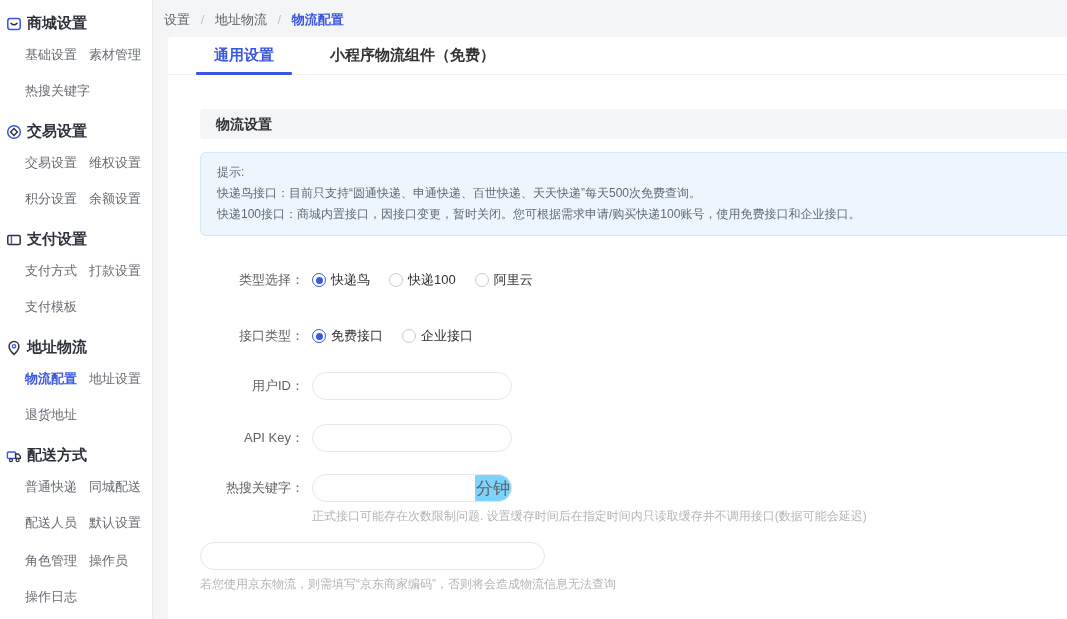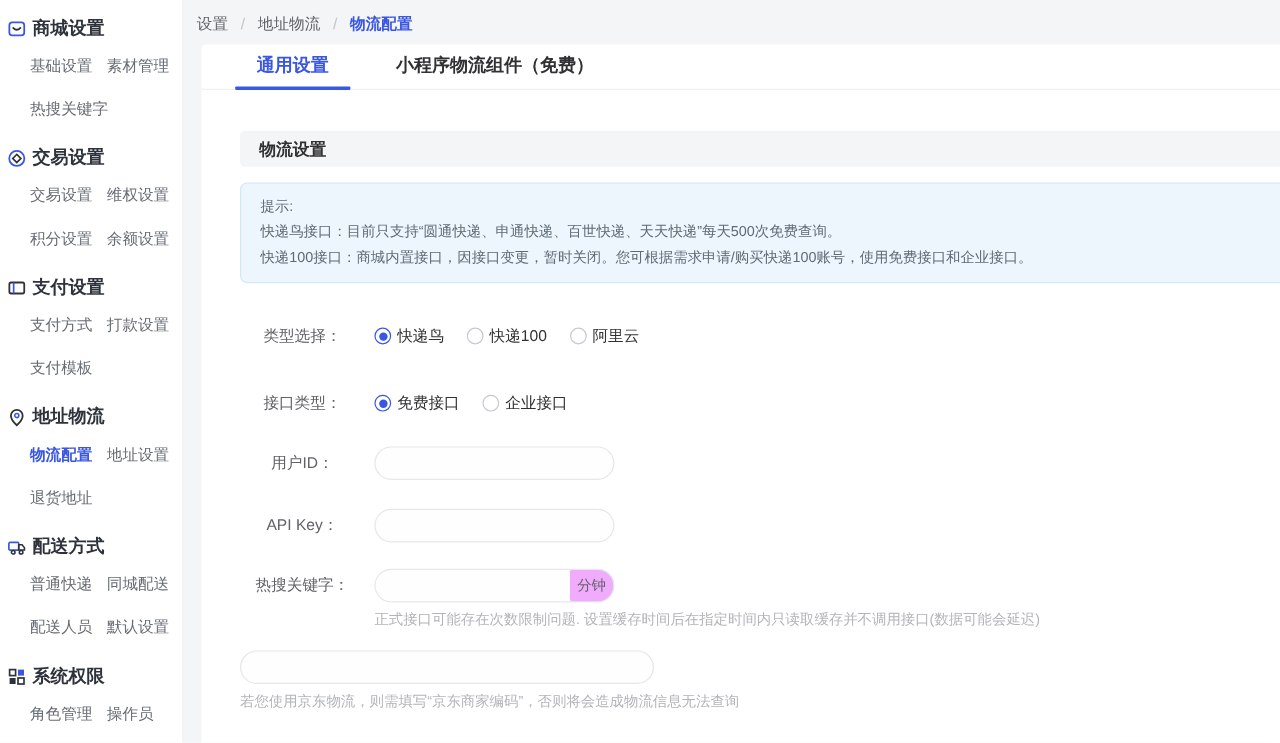--- a/index.html
+++ b/index.html
@@ -40,21 +40,21 @@
 
   .panel { padding:34px 0 0 32px; }
   .panel-title { width:890px; height:30px; line-height:30px; background:#f4f5f7;
     border-radius:4px; padding-left:16px; font-size:14px; font-weight:700; color:#303133; }
 
   .tipbox { width:890px; margin-top:13px; background:#edf6fd; border:1px solid #d0e8f8;
     border-radius:6px; padding:9px 16px 10px; font-size:12px; line-height:21px; color:#5f6a75; }
 
   .form { margin-top:36px; }
   .frow { display:flex; align-items:flex-start; }
-  .frow .flabel { width:112px; flex:none; text-align:center; padding-right:8px;
+  .frow .flabel { width:112px; flex:none; text-align:right; padding-right:8px;
     font-size:13px; color:#606266; line-height:16px; padding-top:0; }
   .frow.inputs .flabel { line-height:28px; }
   .frow.r1 { margin-bottom:40px; }
   .frow.r2 { margin-bottom:28px; }
   .frow.r3 { margin-bottom:24px; }
   .frow.r4 { margin-bottom:22px; }
   .frow.r5 { margin-bottom:18px; }
 
   .radio-group { display:flex; align-items:center; gap:19px; height:16px; }
   .radio-opt { display:flex; align-items:center; gap:5px; cursor:pointer;
@@ -63,23 +63,23 @@
     background:#fff; display:inline-flex; align-items:center; justify-content:center; flex:none; }
   .rdot.checked { border:1.5px solid #3a57e2; }
   .rdot.checked::after { content:""; width:7px; height:7px; border-radius:50%; background:#3a57e2; }
 
   .tinput { width:200px; height:28px; border:1px solid #e5e7ea; border-radius:14px;
     background:#fefefe; padding:0 12px; font-size:13px; color:#303133; outline:none;
     font-family:"Liberation Sans","DejaVu Sans",sans-serif; }
   .tinput.wide { width:345px; }
   .input-group { position:relative; width:200px; height:28px; }
   .input-group .tinput { width:200px; padding-right:42px; }
-  .addon { position:absolute; right:0; top:0; width:37px; height:28px; background:#f0abfc;
+  .addon { position:absolute; right:0; top:0; width:37px; height:28px; background:#7dd3fc;
     border:1px solid #e5e7ea; border-left:none; border-radius:2px 14px 14px 2px;
-    display:flex; align-items:center; justify-content:center; font-size:12px; color:#606266;text-align:center; }
+    display:flex; align-items:center; justify-content:center; font-size:17px; color:#606266;text-align:center; }
   .helper { font-size:12px; color:#b2b4b9; margin-top:7px; line-height:15px; }
 </style>
 </head>
 <body>
 
 <div class="sidebar">
 
   <div class="side-section">
     <div class="side-title">
       <span class="ic">
@@ -163,31 +163,20 @@
     </div>
     <div class="side-items">
       <span>普通快递</span>
       <span>同城配送</span>
       <span>配送人员</span>
       <span>默认设置</span>
     </div>
   </div>
 
   <div class="side-section">
-    <div class="side-title">
-      <span class="ic">
-        <svg viewBox="0 0 16 16" width="16" height="16">
-            <rect x="2" y="2" width="5" height="5" fill="none" stroke="#2e323b" stroke-width="1.4"></rect>
-            <rect x="9" y="2" width="5" height="5" fill="#3a57e2"></rect>
-            <rect x="2" y="9" width="5" height="5" fill="#2e323b"></rect>
-            <rect x="9" y="9" width="5" height="5" fill="none" stroke="#2e323b" stroke-width="1.4"></rect>
-          </svg>
-      </span>
-      <span>系统权限</span>
-    </div>
     <div class="side-items">
       <span>角色管理</span>
       <span>操作员</span>
       <span>操作日志</span>
     </div>
   </div>
 
 </div>
 
 <div class="main">

